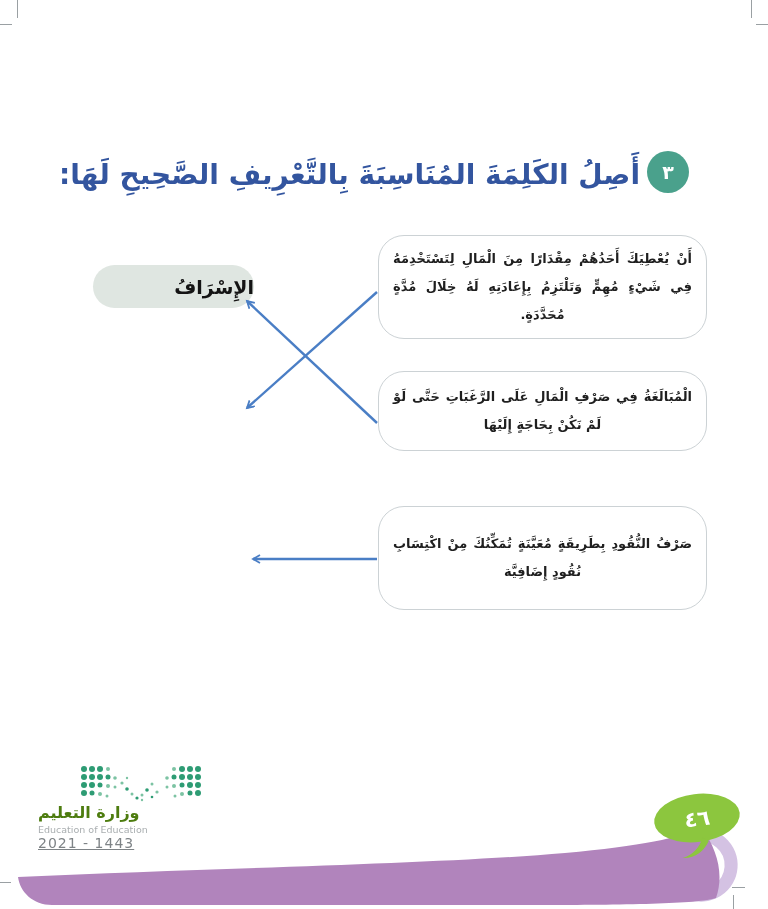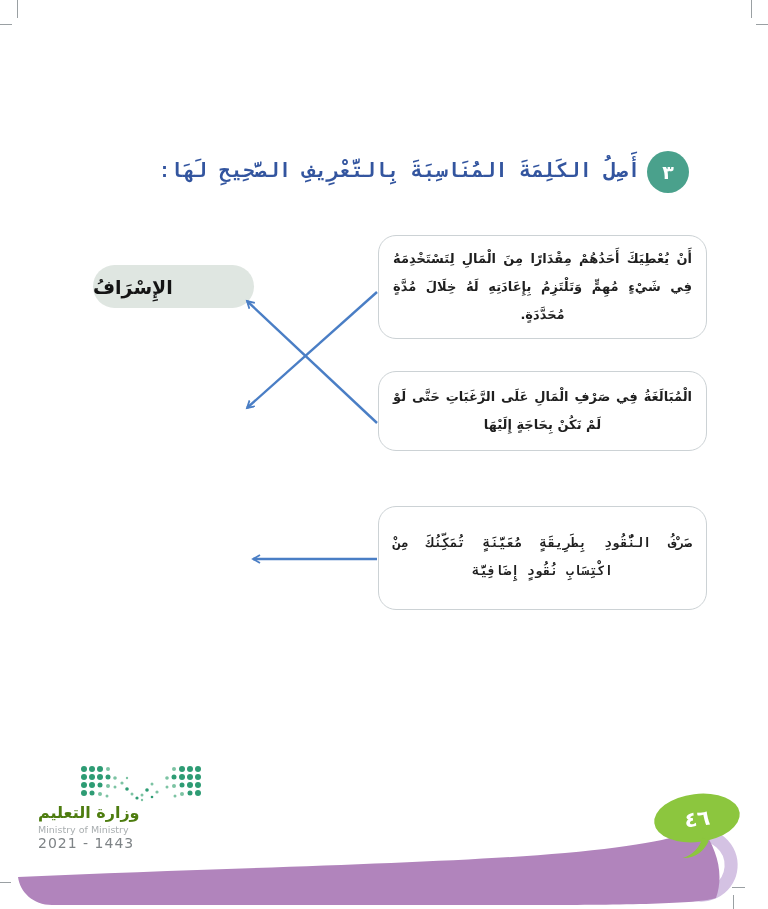--- a/index.html
+++ b/index.html
@@ -13,59 +13,59 @@
   
   .num-badge {
     position: absolute; left: 647px; top: 151px; width: 42px; height: 42px;
     background: #4aa18c; border-radius: 50%;
     display: flex; align-items: center; justify-content: center;
     color: #fff; font-size: 19px; font-weight: bold;
   }
   .title {
     position: absolute; top: 158px; right: 128px;
     direction: rtl; white-space: nowrap;
-    color: #33559f; font-size: 20px; font-weight: bold; font-family: Liberation Mono, monospace;
+    color: #33559f; font-size: 28px; font-weight: bold;
   }
   
   .pill {
     position: absolute; width: 161px; height: 43px;
     background: #dfe6e1; border-radius: 22px;
-    display: flex; align-items: center; justify-content: flex-end;
+    display: flex; align-items: center; justify-content: flex-start;
     direction: rtl; color: #141414; font-size: 19px; font-weight: bold;
   }
   .pill-1 { left: 93px;  top: 265px; }
   .pill-2 { left: 92px;  top: 402px; }
   .pill-3 { left: 92px;  top: 537px; }
   
   .card {
     position: absolute; left: 378px; width: 329px;
-    background: #ffffff; border: 1.5px solid #ccd2d5; border-radius: 18px;
+    background: #ffffff; border: 1.5px solid #ccd2d5; border-radius: 26px;
     display: flex; align-items: center; padding: 8px 14px;
   }
   .card-1 { top: 235px; height: 104px; }
   .card-2 { top: 371px; height: 80px; }
-  .card-3 { top: 506px; height: 104px; font-family: Liberation Mono, monospace; }
+  .card-3 { top: 506px; height: 104px; }
   .card-text {
     width: 100%; direction: rtl; text-align: justify; text-align-last: center;
     color: #1f1f1f; font-size: 13px; font-weight: bold; line-height: 2.15;
   }
   .arrows { position: absolute; left: 0; top: 0; pointer-events: none; }
   
   .logo-dots { position: absolute; left: 80px; top: 765px; }
   .logo-wordmark {
     position: absolute; left: 38px; top: 803px; direction: rtl;
     color: #4d7c0f; font-size: 16px; font-weight: bold; letter-spacing: 1px;
   }
   .logo-sub {
     position: absolute; left: 38px; top: 824px;
     color: #a9aeb0; font-size: 9.5px;
   }
   .logo-years {
     position: absolute; left: 38px; top: 835px;
-    color: #7e8386; font-size: 14px; letter-spacing: 1px;
+    color: #7e8386; font-size: 14px; letter-spacing: 1px; text-decoration: underline;
   }
   .bottom-art { position: absolute; left: 0; top: 780px; }
   .badge-num {
     font-size: 21px; font-weight: bold; fill: #ffffff;
   }
 </style>
 </head>
 <body>
 
 <div class="page">
@@ -155,21 +155,21 @@
         <circle cx="77" cy="27" r="1.6"></circle>
       <circle cx="94" cy="4" r="2"></circle>
         <circle cx="87" cy="13" r="1.8"></circle>
         <circle cx="87" cy="22" r="1.5"></circle>
         <circle cx="94" cy="21" r="2"></circle>
       <circle cx="95" cy="31" r="1.5"></circle>
         <circle cx="102" cy="29" r="2"></circle>
     </g>
   </svg>
   <div class="logo-wordmark">وزارة التعليم</div>
-  <div class="logo-sub">Ministry of Ministry</div>
+  <div class="logo-sub">Education of Education</div>
   <div class="logo-years">2021 - 1443</div>
 
   <svg class="bottom-art" width="768" height="129" viewBox="0 0 768 129">
 
     <path d="M 694 56 A 30 30 0 1 1 690 113" fill="none" stroke="#d4c2e3" stroke-width="13" stroke-linecap="round"></path>
 
     <path d="M 18 97
              C 220 88, 440 84, 565 73
              C 642 66, 680 58, 701 47
              C 718 70, 724 95, 716 118

